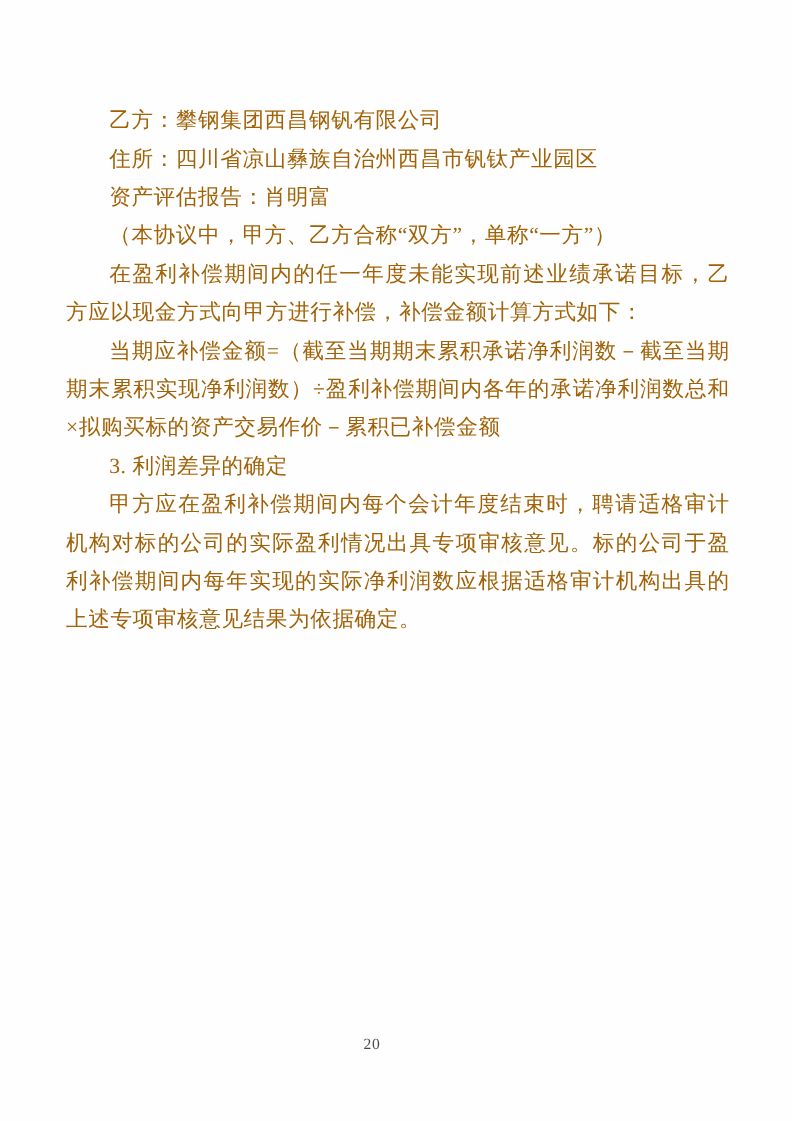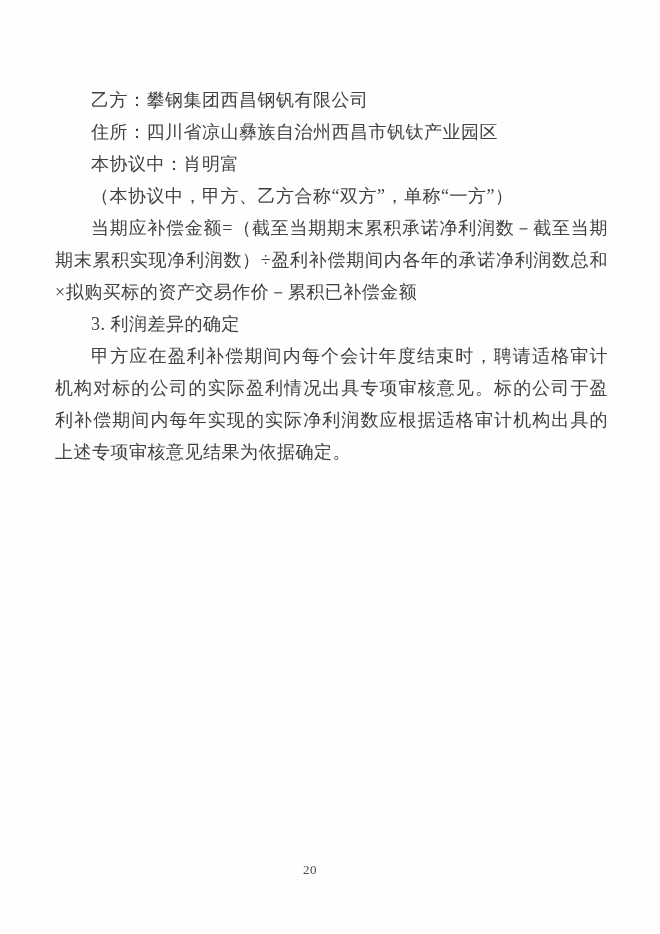--- a/index.html
+++ b/index.html
@@ -18,21 +18,21 @@
     position: absolute;
     top: 0;
     left: 0;
     width: 660px;
     height: 934px;
     background: #fefefe;
     box-sizing: border-box;
     padding: 84px 52px 0 55px;
   }
   .doc-body {
-    color: #404040;
+    color: #a16207;
     font-size: 18px;
     line-height: 32px;
     letter-spacing: 0.5px;
     text-align: justify;
   }
   .doc-body p {
     margin: 0;
   }
   .doc-body p.indent {
     text-indent: 2em;
@@ -48,20 +48,21 @@
     letter-spacing: 0.5px;
   }
 </style>
 </head>
 <body>
 
 <div class="page">
   <div class="doc-body">
     <p class="indent">乙方：攀钢集团西昌钢钒有限公司</p>
     <p class="indent">住所：四川省凉山彝族自治州西昌市钒钛产业园区</p>
-    <p class="indent">本协议中：肖明富</p>
+    <p class="indent">资产评估报告：肖明富</p>
     <p class="indent">（本协议中，甲方、乙方合称“双方”，单称“一方”）</p>
+    <p class="indent">在盈利补偿期间内的任一年度未能实现前述业绩承诺目标，乙方应以现金方式向甲方进行补偿，补偿金额计算方式如下：</p>
     <p class="indent">当期应补偿金额=（截至当期期末累积承诺净利润数－截至当期期末累积实现净利润数）÷盈利补偿期间内各年的承诺净利润数总和×拟购买标的资产交易作价－累积已补偿金额</p>
     <p class="indent">3. 利润差异的确定</p>
     <p class="indent">甲方应在盈利补偿期间内每个会计年度结束时，聘请适格审计机构对标的公司的实际盈利情况出具专项审核意见。标的公司于盈利补偿期间内每年实现的实际净利润数应根据适格审计机构出具的上述专项审核意见结果为依据确定。</p>
   </div>
   <div class="page-footer">20</div>
 </div>
 
 </body></html>

